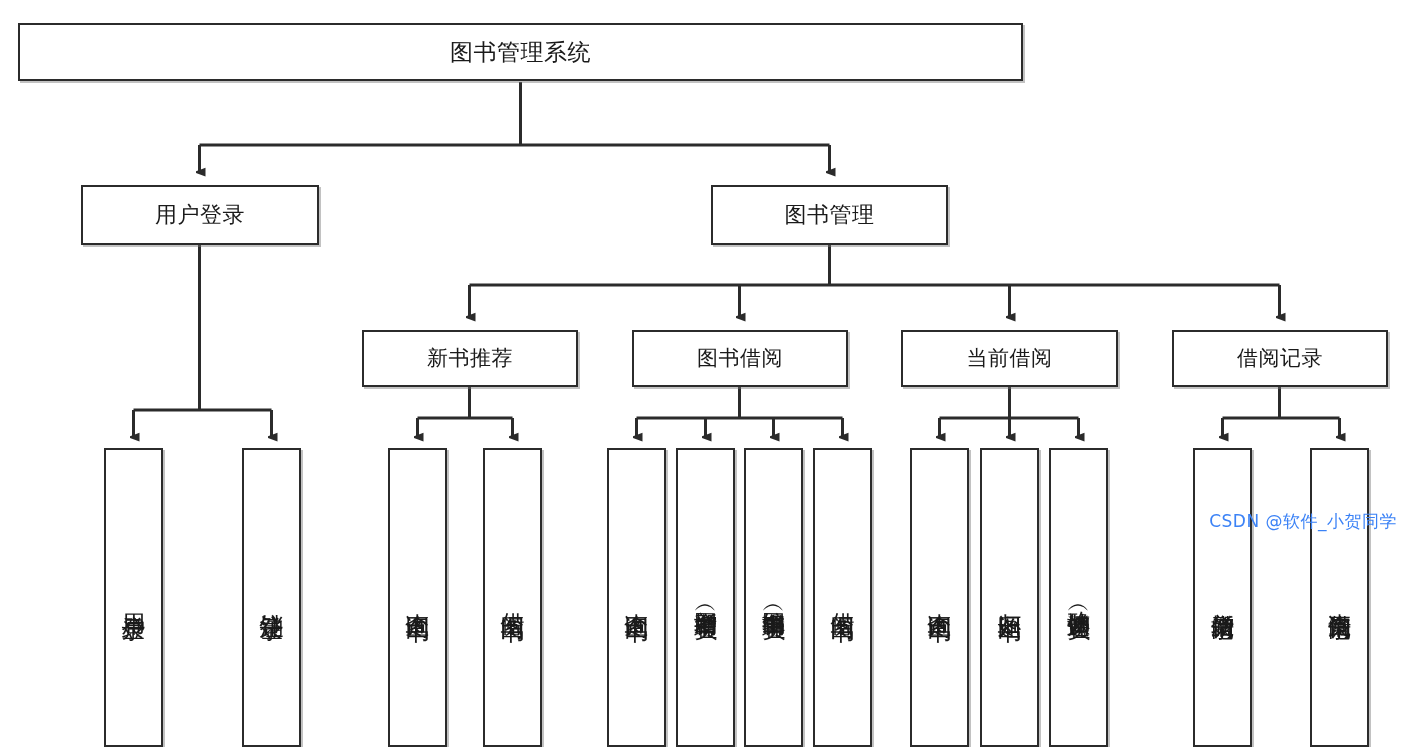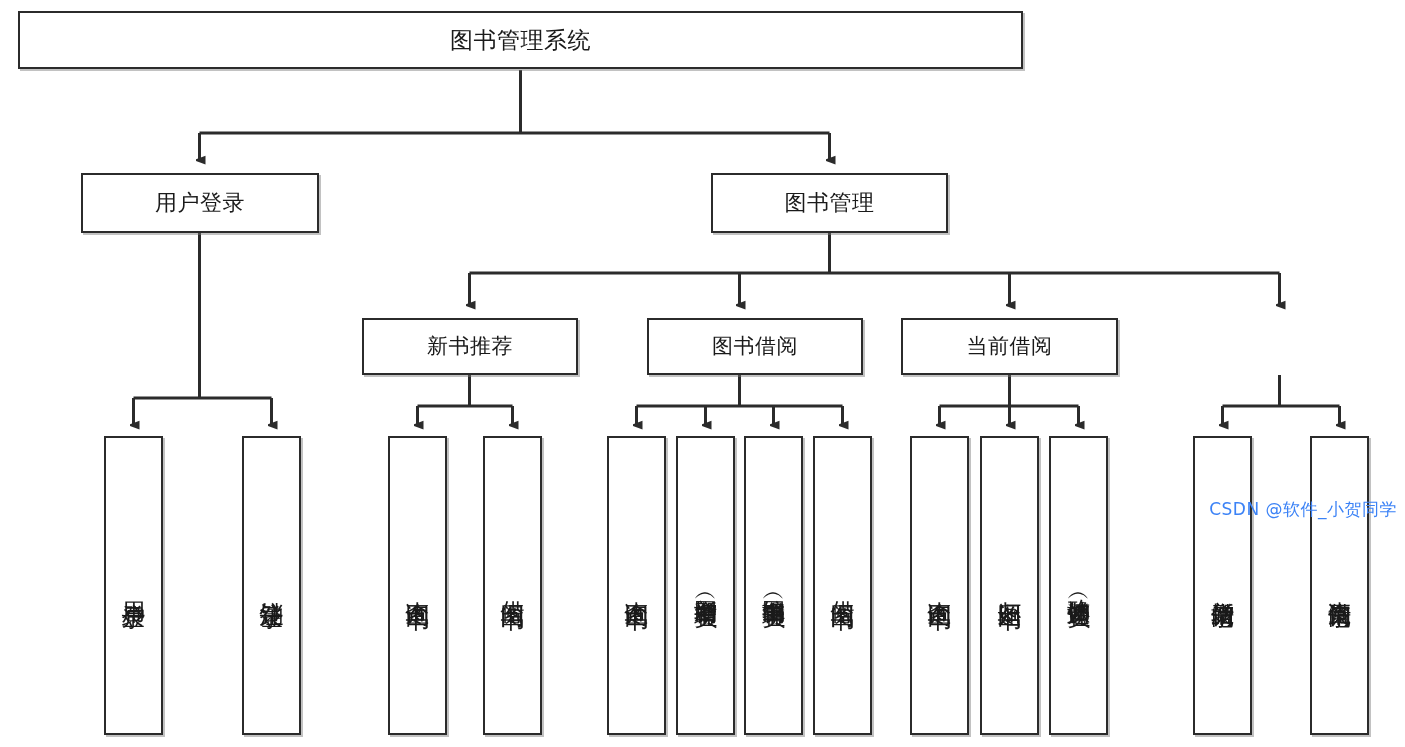--- a/index.html
+++ b/index.html
@@ -1,18 +1,18 @@
 <!DOCTYPE html>
 <html><head>
 <meta charset="utf-8">
 <style>
   html,body{margin:0;padding:0;background:#ffffff;}
   body{width:1405px;height:747px;position:relative;overflow:hidden;
        font-family:"DejaVu Sans","Liberation Sans",sans-serif;color:#1a1a1a;}
-  #canvas{position:absolute;left:0;top:0;width:1405px;height:525px;}
+  #canvas{position:absolute;left:0;top:12px;width:1405px;height:525px;}
   svg.links{position:absolute;left:0;top:0;width:1405px;height:747px;pointer-events:none;}
 
   .node{position:absolute;box-sizing:border-box;background:#ffffff;
         border:2px solid #2b2b2b;box-shadow:2px 2px 0 rgba(120,120,120,.45);
         display:flex;align-items:center;justify-content:center;}
   .node .lbl{display:block;text-align:center;line-height:1.15;
              color:#1a1a1a;letter-spacing:.5px;}
 
   
   .h .lbl{writing-mode:horizontal-tb;}
@@ -91,25 +91,28 @@
   <div class="node h lvl2" style="left:81px;top:173px;width:238px;height:60px;">
     <span class="lbl">用户登录</span>
   </div>
   <div class="node h lvl3" style="left:362px;top:318px;width:216px;height:57px;">
     <span class="lbl">新书推荐</span>
   </div>
 
   <div class="node h lvl2" style="left:711px;top:173px;width:237px;height:60px;">
     <span class="lbl">图书管理</span>
   </div>
-  <div class="node h lvl3" style="left:632px;top:318px;width:216px;height:57px;margin-left:15px;">
+  <div class="node h lvl3" style="left:632px;top:318px;width:216px;height:57px;">
     <span class="lbl">图书借阅</span>
   </div>
   <div class="node h lvl3" style="left:901px;top:318px;width:217px;height:57px;">
     <span class="lbl">当前借阅</span>
+  </div>
+  <div class="node h lvl3" style="left:1172px;top:318px;width:216px;height:57px;">
+    <span class="lbl">借阅记录</span>
   </div>
 
   <div class="node v" style="left:104px;top:436px;width:59px;height:299px;">
     <span class="lbl">用户登录</span>
   </div>
   <div class="node v" style="left:242px;top:436px;width:59px;height:299px;">
     <span class="lbl">注销登录</span>
   </div>
 
   <div class="node v" style="left:388px;top:436px;width:59px;height:299px;">

